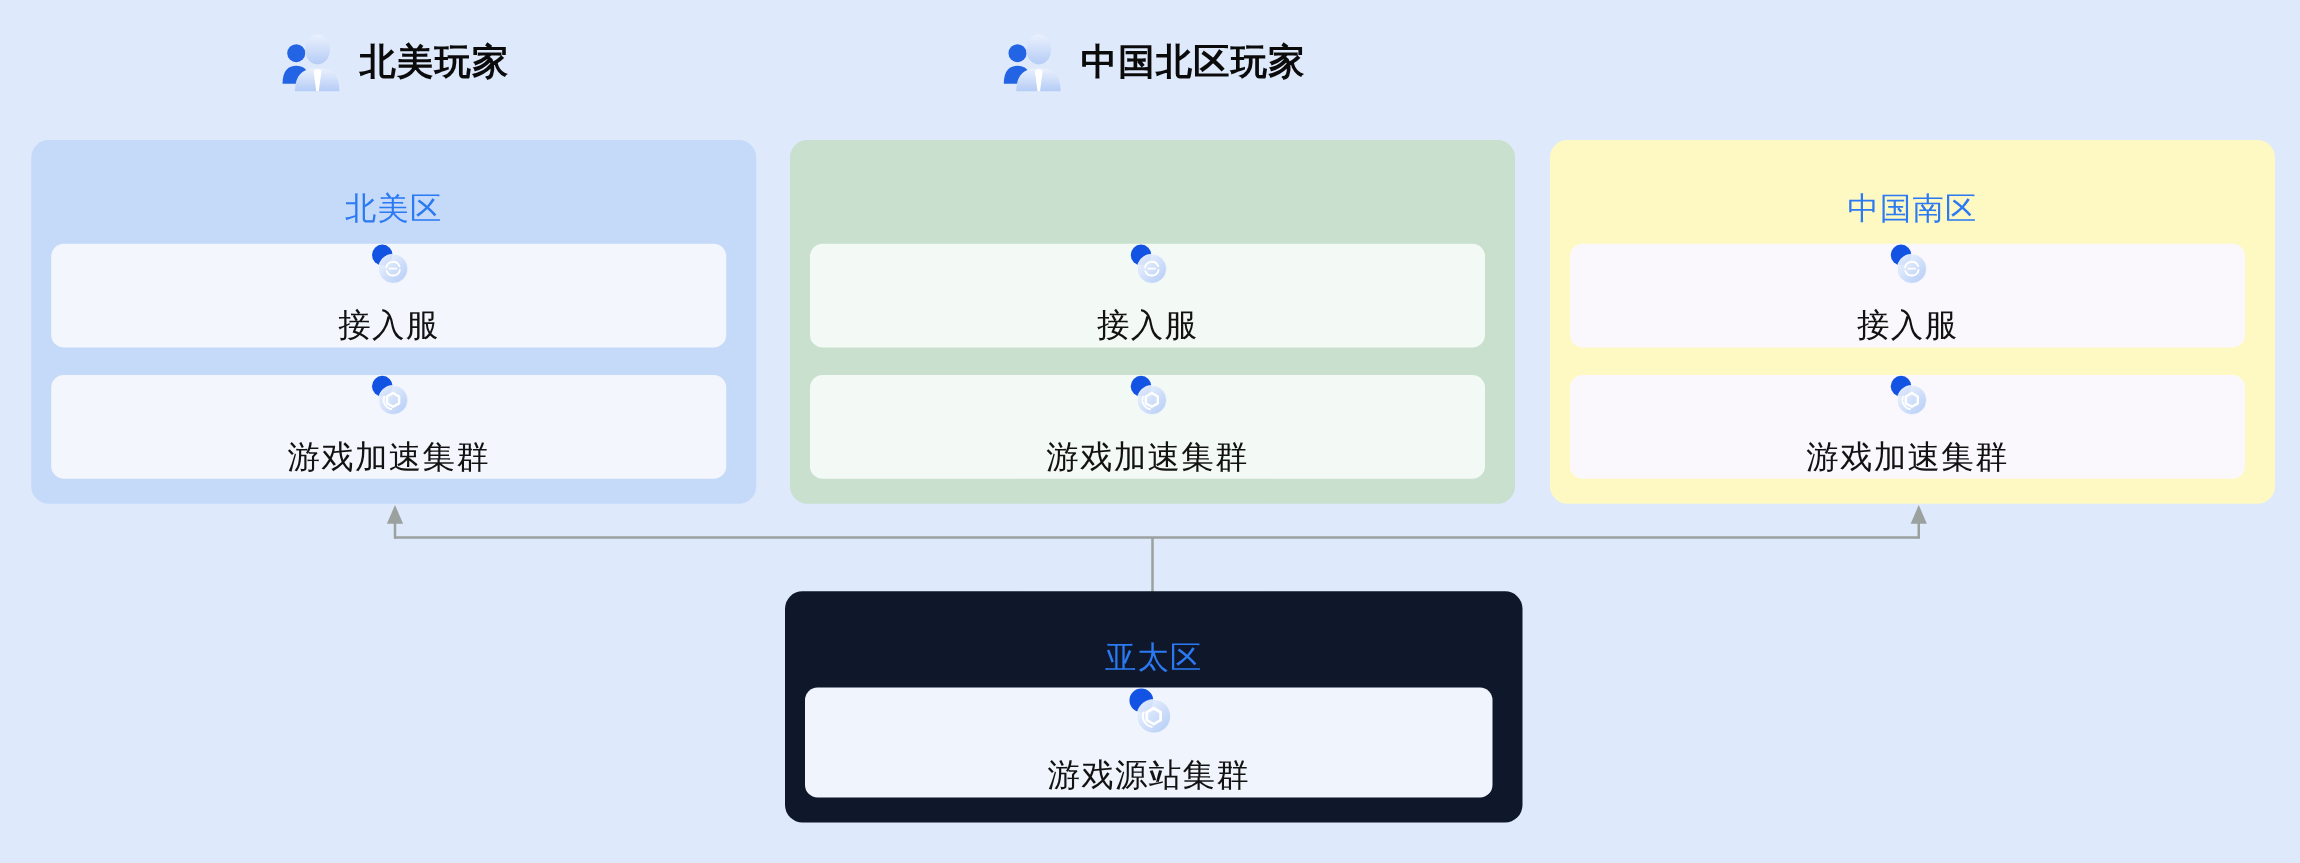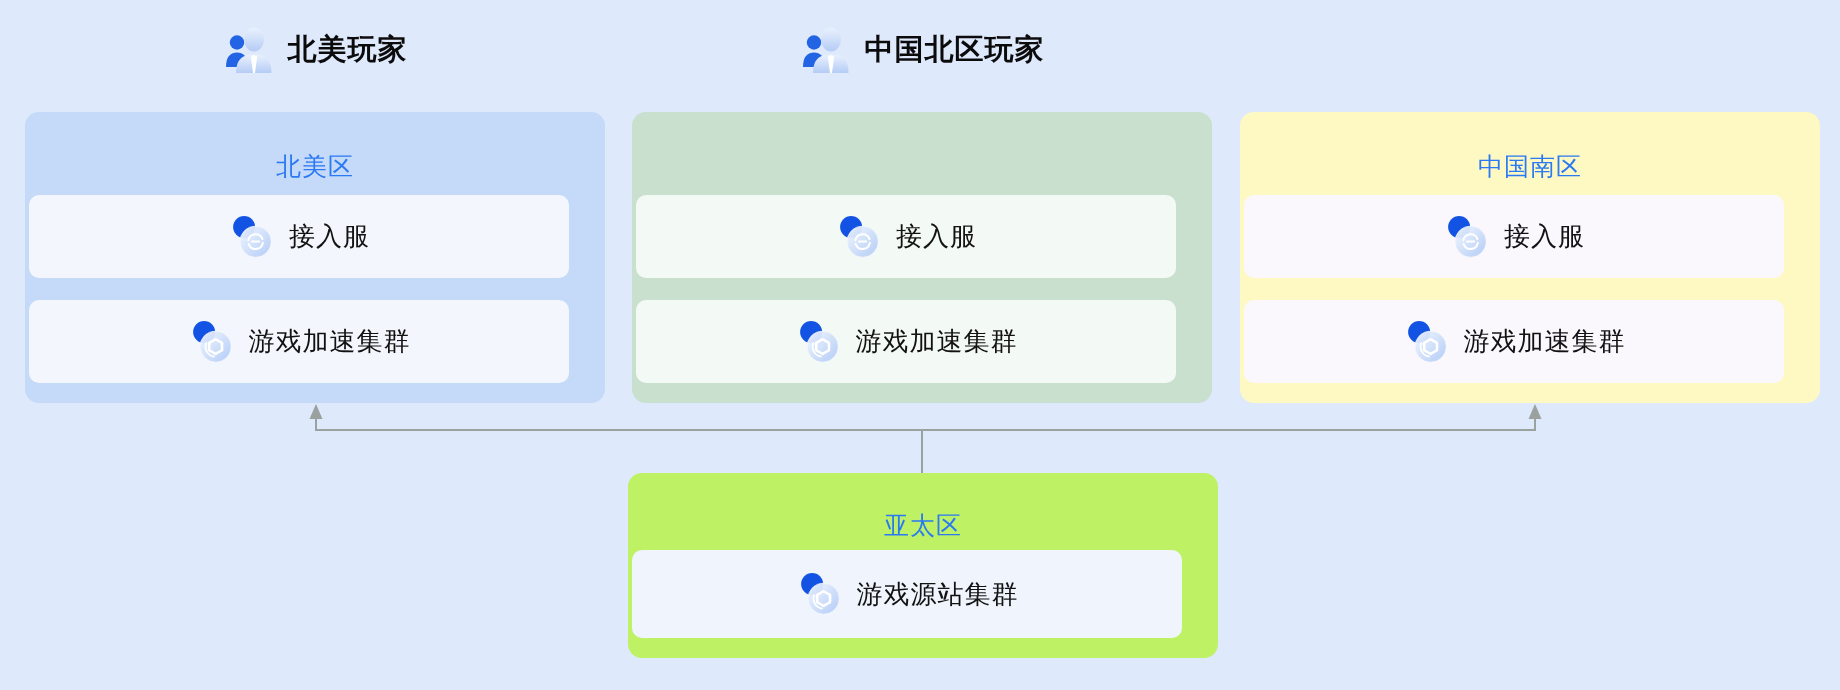--- a/index.html
+++ b/index.html
@@ -12,30 +12,30 @@
     position:absolute;top:18px;width:580px;height:64px;
     display:flex;align-items:center;justify-content:center;gap:15px;
   }
   .player-header .plabel{font-size:29px;font-weight:700;color:#0b0b0b;letter-spacing:1px;}
   .ph1{left:25px}.ph2{left:632px}.ph3{left:1240px}
   
   .zone{position:absolute;top:112px;width:580px;height:291px;border-radius:14px;}
   .zone-na{left:25px;background:#c5d9f8;}
   .zone-cnn{left:632px;background:#c8e0cd;}
   .zone-cns{left:1240px;background:#fef9c3;}
-  .zone-apac{top:473px;left:628px;width:590px;height:185px;background:#bef264;}
+  .zone-apac{top:473px;left:628px;width:590px;height:185px;background:#0f172a;}
   .zone-title{
     position:absolute;top:26px;left:0;width:100%;text-align:center;
     font-size:25px;color:#2b7af3;letter-spacing:1px;margin-top:12px;
   }
   .zone-apac .zone-title{top:24px;}
   
   .card{
-    position:absolute;left:4px;width:540px;height:83px;border-radius:10px;
-    background:#f3f7fd;display:flex;align-items:center;justify-content:center;gap:15px;
+    position:absolute;left:16px;width:540px;height:83px;border-radius:10px;
+    background:#f3f7fd;display:flex;align-items:center;justify-content:center;gap:15px;flex-direction:column;
   }
   .card .slabel{font-size:26px;color:#121212;letter-spacing:1px;}
   .card.c1{top:83px}.card.c2{top:188px}
   .zone-cnn .card{background:#f3f9f4;}
   .zone-cns .card{background:#faf8fd;}
   .zone-apac .card{top:77px;width:550px;height:88px;background:#eff4fd;}
   
   .connector{position:absolute;left:0;top:0;width:1840px;height:690px;pointer-events:none;}
   .icon-svg{display:block;}
 </style>

